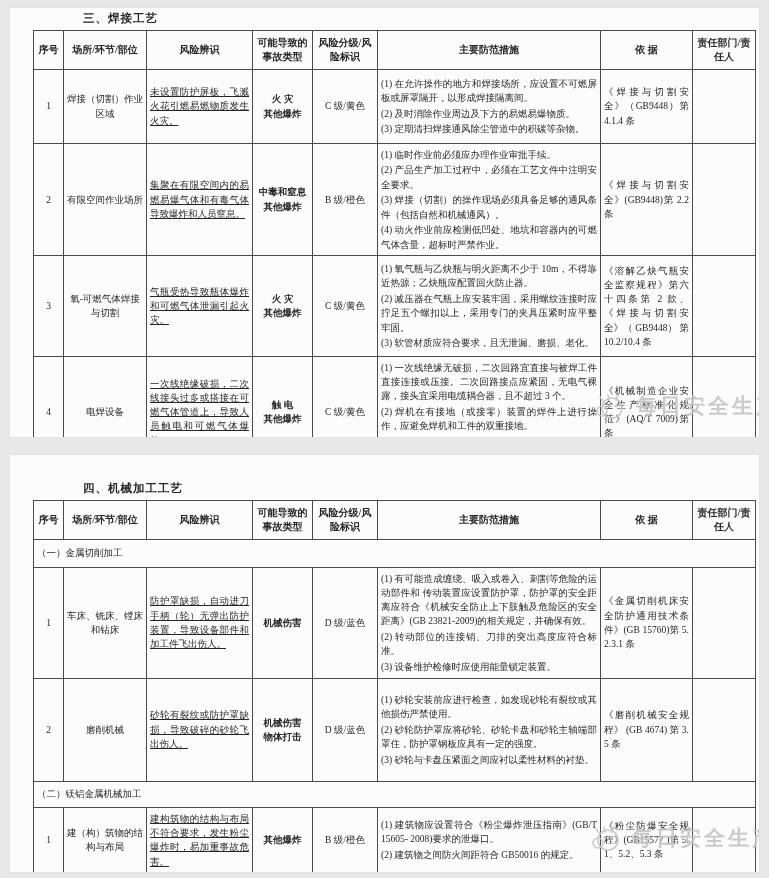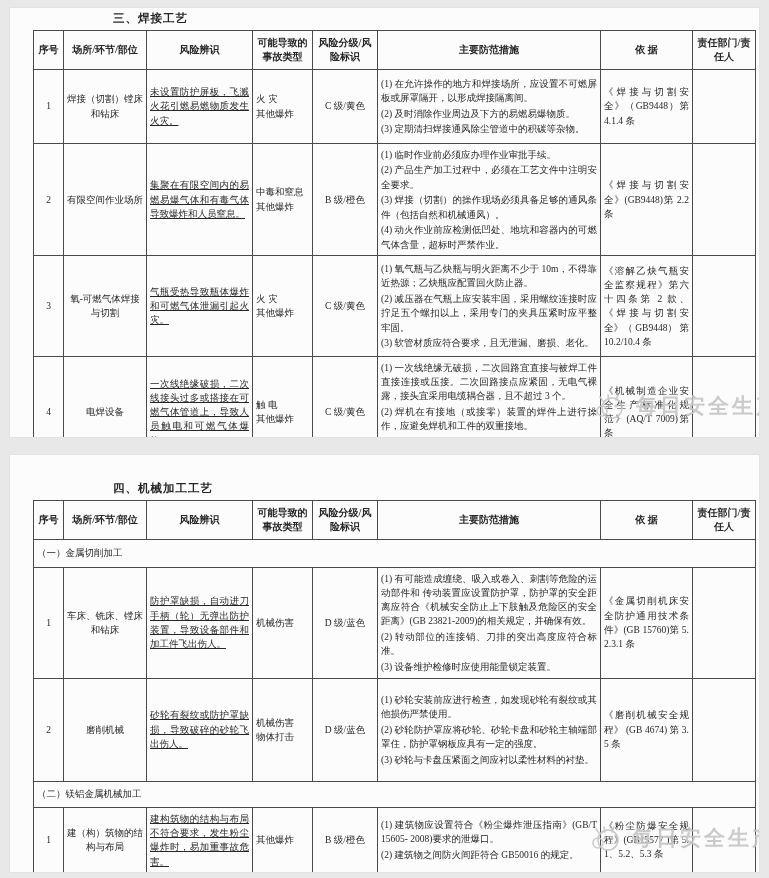--- a/index.html
+++ b/index.html
@@ -10,41 +10,41 @@
     color:#262626;
   }
   .page{
     position:absolute;left:10px;width:749px;background:#fcfcfc;
     overflow:hidden;box-shadow:0 0 1px rgba(0,0,0,.15);
   }
   #page1{top:8px;height:429px;}
   #page2{top:455px;height:417px;}
   .doc-title{
     font-weight:bold;font-size:11.5px;letter-spacing:1px;
-    margin:3px 0 4px 103px;
+    margin:3px 0 4px 73px;
   }
   #page2 .doc-title{margin-top:26px;}
   table.risk-table{
     border-collapse:collapse;table-layout:fixed;
     margin-left:23px;width:722px;
     border:1.4px solid #3a3a3a;
   }
   .risk-table th,.risk-table td{
     border:1px solid #4a4a4a;
     padding:2px 3px;
     font-size:9.5px;line-height:1.5;
     vertical-align:middle;overflow:hidden;
     word-break:break-all;
   }
   .risk-table thead tr{height:39px;}
   .risk-table th{font-weight:bold;text-align:center;font-size:10px;line-height:1.4;}
   .c-no{text-align:center;}
   .c-place{text-align:center;padding:2px 4px;}
   .c-risk{text-align:justify;padding:2px 5px;text-decoration:underline;}
-  .c-accident{text-align:left;white-space:pre-line;}
+  .c-accident{text-align:center;white-space:pre-line;font-weight:bold;}
   .c-level{text-align:center;}
   .c-measures{padding:2px 5px;text-align:justify;vertical-align:middle;}
   .c-measures div{margin:1.5px 0;}
   .c-basis{padding:2px 5px;text-align:justify;margin-left:36px;}
   .section-cell{text-align:left;padding:3px 2px 3px 8px;font-size:10px;}
   
   #table1 tbody tr:nth-child(1){height:74px;}
   #table1 tbody tr:nth-child(2){height:99px;}
   #table1 tbody tr:nth-child(3){height:101px;}
   #table1 tbody tr:nth-child(4){height:100px;}
@@ -89,21 +89,21 @@
           <th>可能导致的事故类型</th>
           <th>风险分级/风险标识</th>
           <th>主要防范措施</th>
           <th>依  据</th>
           <th>责任部门/责任人</th>
         </tr>
       </thead>
     <tbody>
         <tr>
           <td class="c-no">1</td>
-          <td class="c-place">焊接（切割）镗床和钻床</td>
+          <td class="c-place">焊接（切割）作业区域</td>
           <td class="c-risk">未设置防护屏板，飞溅火花引燃易燃物质发生火灾。</td>
           <td class="c-accident">火 灾
 其他爆炸</td>
           <td class="c-level">C 级/黄色</td>
           <td class="c-measures">
             <div>(1)  在允许操作的地方和焊接场所，应设置不可燃屏板或屏罩隔开，以形成焊接隔离间。</div>
             <div>(2)  及时消除作业周边及下方的易燃易爆物质。</div>
             <div>(3)  定期清扫焊接通风除尘管道中的积碳等杂物。</div>
           </td>
           <td class="c-basis">《焊接与切割安全》（GB9448）第 4.1.4 条</td>

